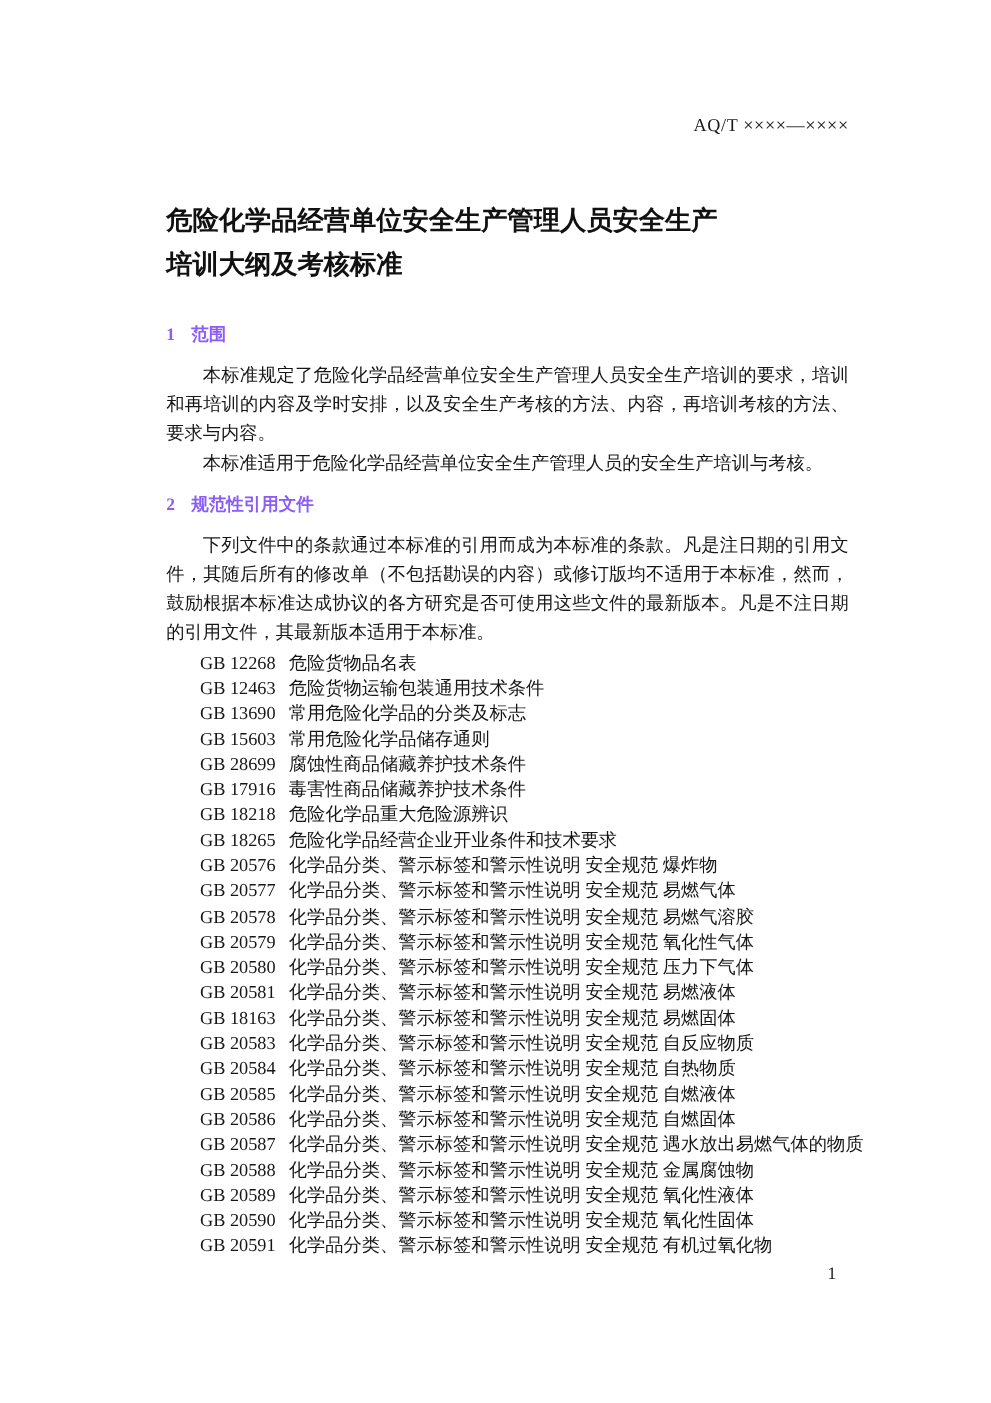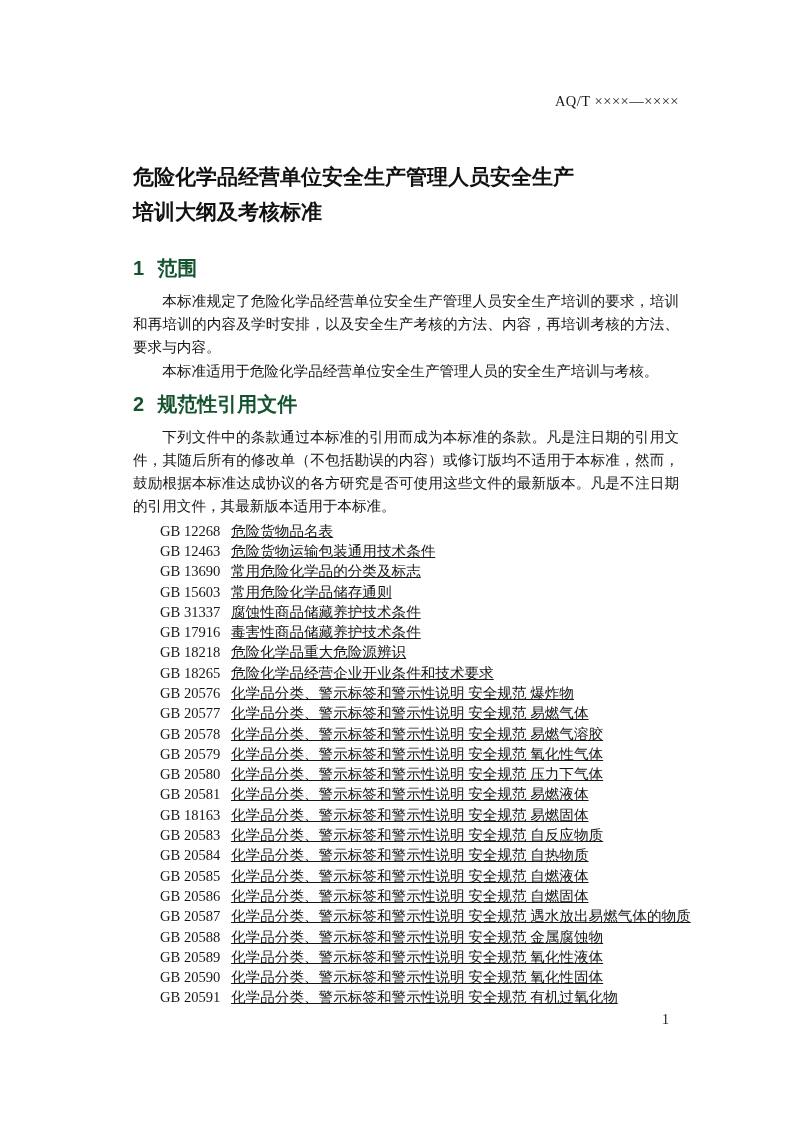--- a/index.html
+++ b/index.html
@@ -27,25 +27,25 @@
     font-family: "Liberation Sans", "DejaVu Sans", sans-serif;
     font-weight: 700;
     font-size: 21px;
     line-height: 35px;
     color: #111111;
   }
   .title-line { display: block; }
   .section { margin: 0; }
   .section-heading {
     margin: 31px 0 13px 0;
-    font-family: Liberation Sans, sans-serif;
+    font-family: Liberation Serif, serif;
     font-weight: 700;
-    font-size: 20px;
+    font-size: 14px;
     line-height: 17px;
-    color: #14532d;
+    color: #8b5cf6;
   }
   .section-heading .sec-num { margin-right: 13px; }
   .section .para {
     margin: 0;
     font-size: 14.6px;
     line-height: 23.2px;
     text-align: justify;
     text-indent: 2em;
     color: #161616;
   }
@@ -53,21 +53,20 @@
   .ref-list {
     list-style: none;
     margin: 2px 0 0 0;
     padding: 0 0 0 27px;
   }
   .ref-item {
     font-size: 14.6px;
     line-height: 20.3px;
     white-space: nowrap;
     color: #161616;
-    text-decoration: underline;
   }
   .ref-code {
     display: inline-block;
     min-width: 71px;
   }
   .page-number {
     position: absolute;
     top: 1012px;
     right: 86px;
     font-size: 14px;
@@ -108,21 +107,21 @@
         <li class="ref-item">
         <span class="ref-code">GB 12463</span><span class="ref-title">危险货物运输包装通用技术条件</span>
       </li>
         <li class="ref-item">
         <span class="ref-code">GB 13690</span><span class="ref-title">常用危险化学品的分类及标志</span>
       </li>
         <li class="ref-item">
         <span class="ref-code">GB 15603</span><span class="ref-title">常用危险化学品储存通则</span>
       </li>
         <li class="ref-item">
-        <span class="ref-code">GB 31337</span><span class="ref-title">腐蚀性商品储藏养护技术条件</span>
+        <span class="ref-code">GB 28699</span><span class="ref-title">腐蚀性商品储藏养护技术条件</span>
       </li>
         <li class="ref-item">
         <span class="ref-code">GB 17916</span><span class="ref-title">毒害性商品储藏养护技术条件</span>
       </li>
         <li class="ref-item">
         <span class="ref-code">GB 18218</span><span class="ref-title">危险化学品重大危险源辨识</span>
       </li>
         <li class="ref-item">
         <span class="ref-code">GB 18265</span><span class="ref-title">危险化学品经营企业开业条件和技术要求</span>
       </li>

